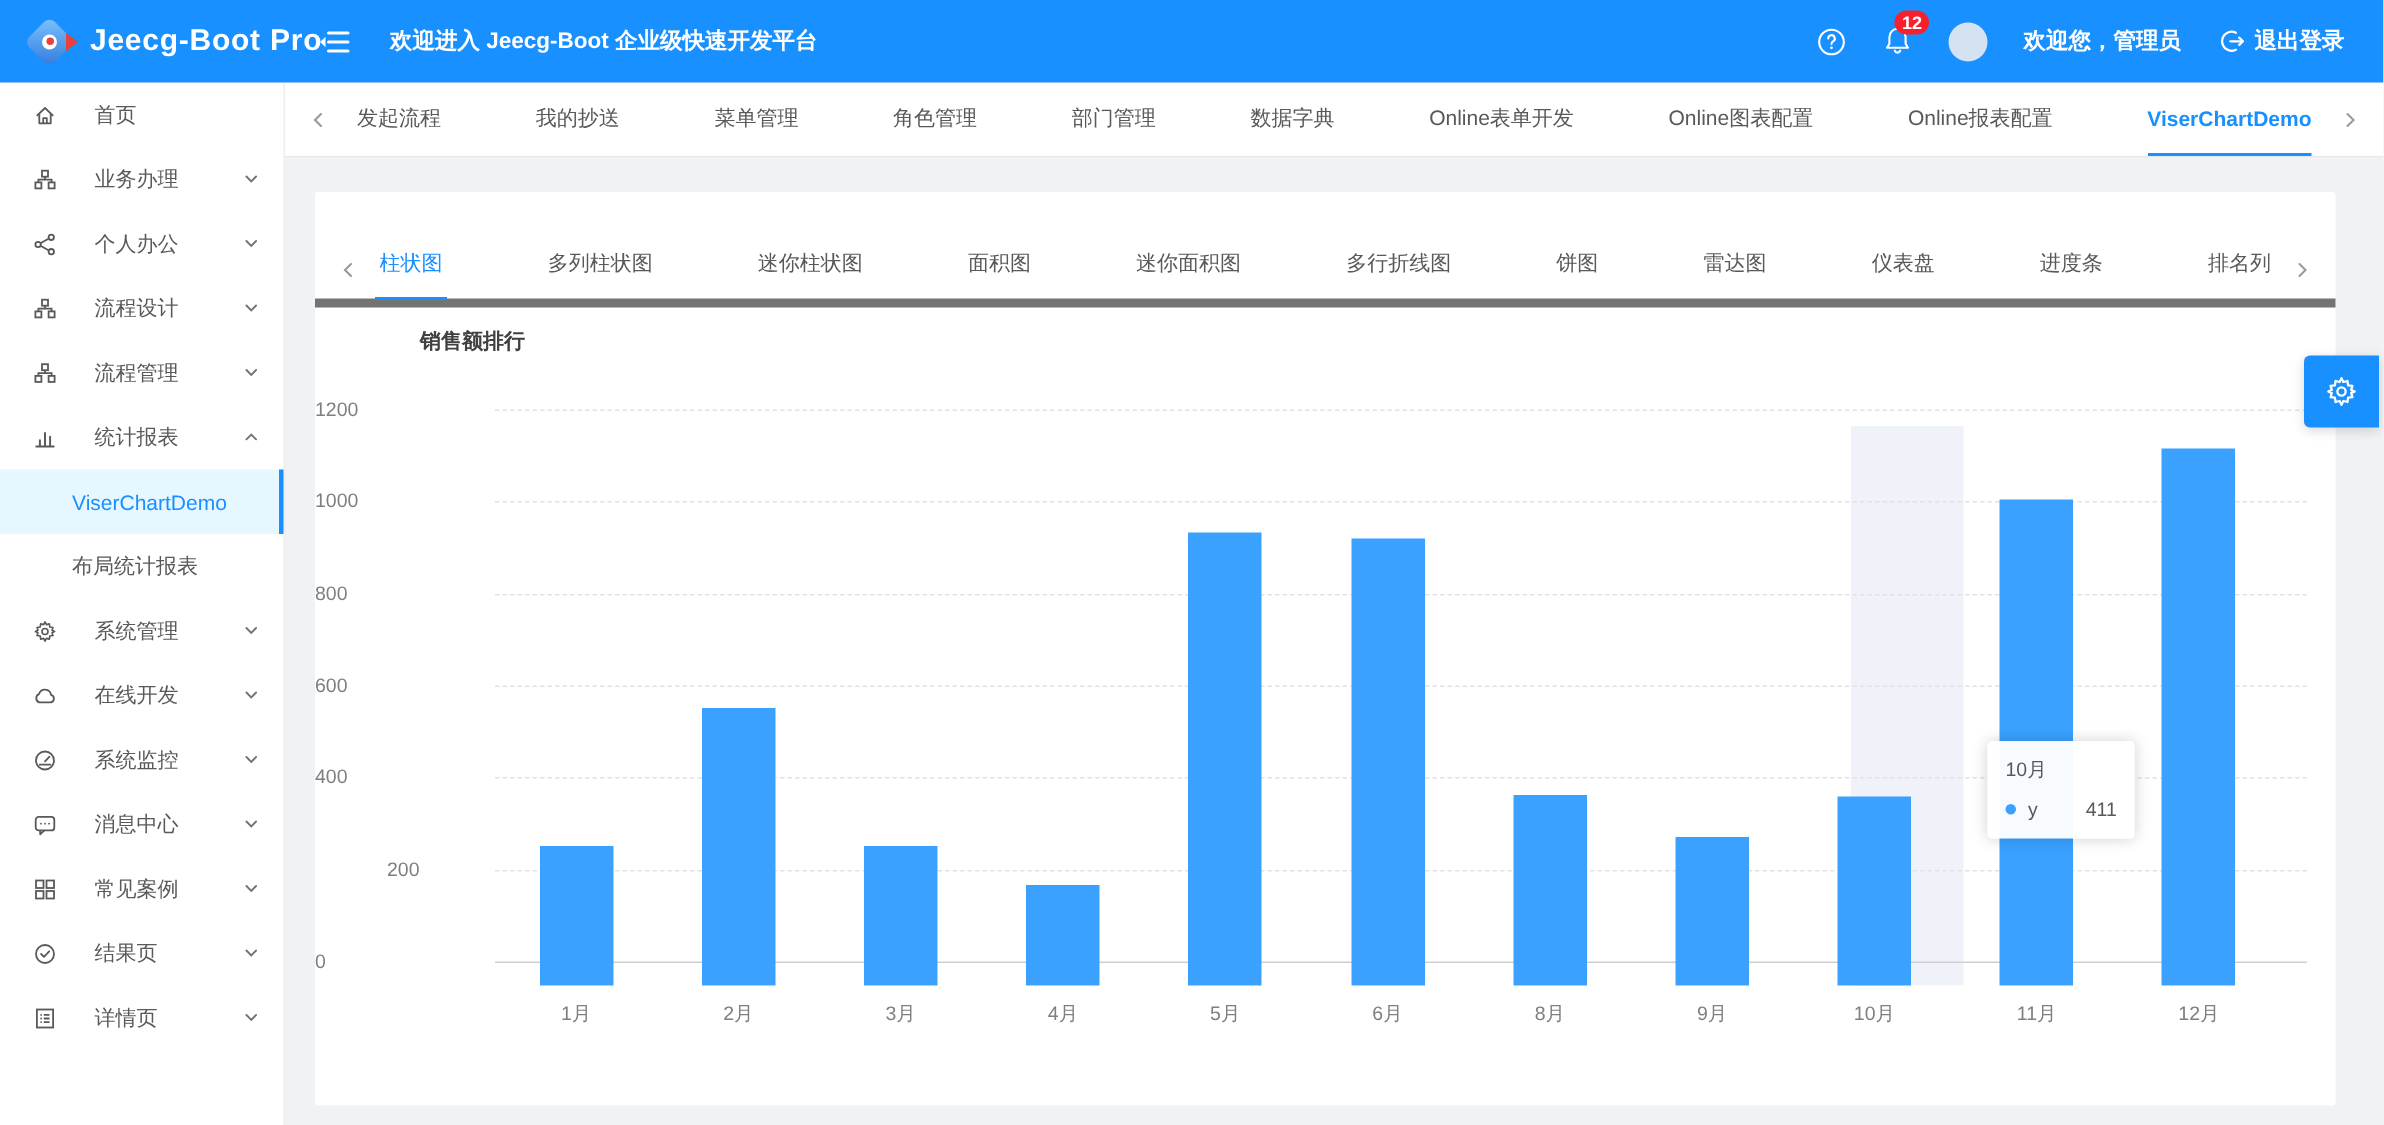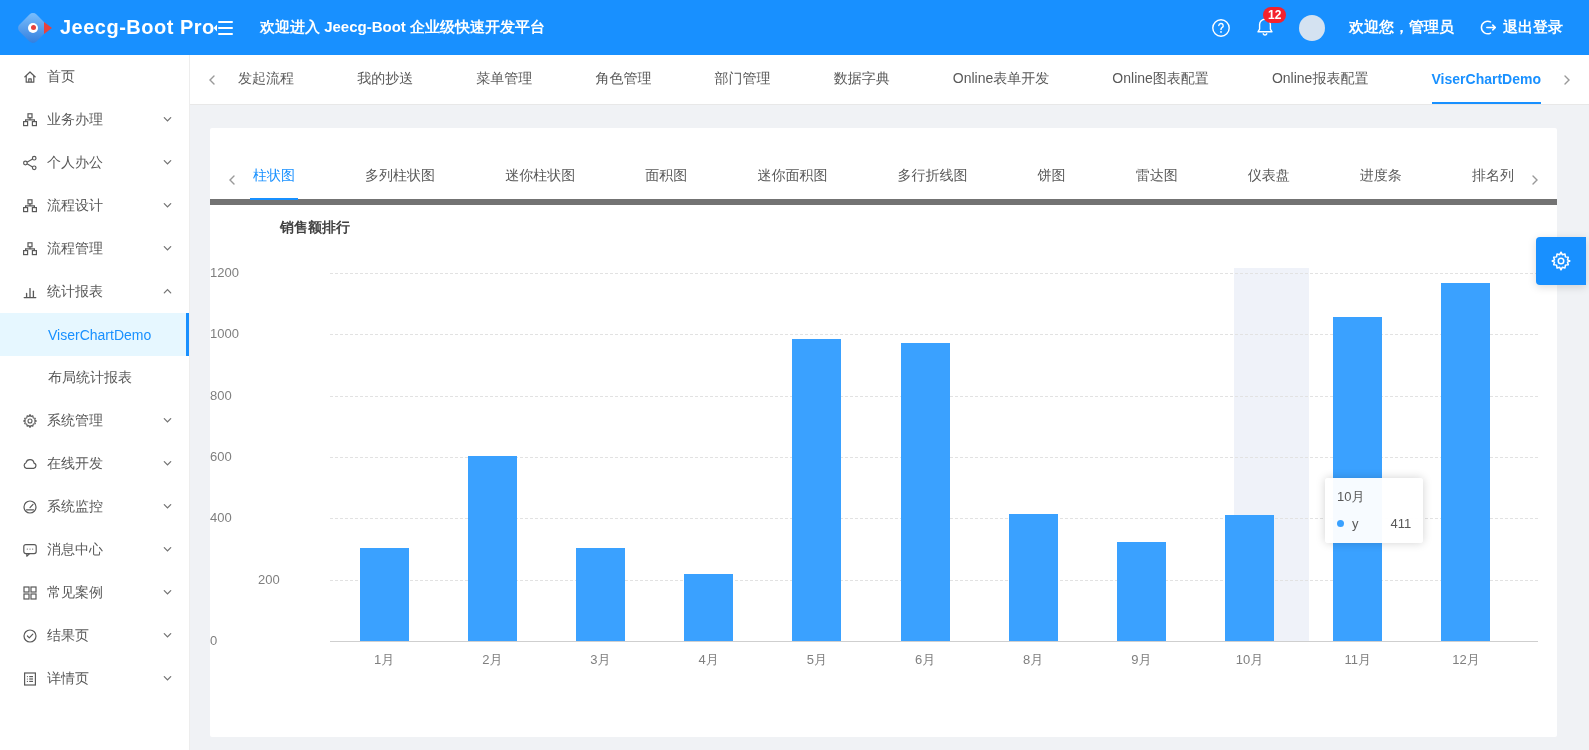--- a/index.html
+++ b/index.html
@@ -25,21 +25,21 @@
   .hicon { display:flex; align-items:center; cursor:pointer; position:relative; }
   .badge { position:absolute; top:-10px; left:8px; background:#f5222d; color:#fff; font-size:12px;
            line-height:16px; padding:0 5px; border-radius:9px; font-weight:bold; }
   .avatar { width:26px; height:26px; border-radius:50%; background:#d4e2f1; cursor:pointer; }
   .greeting { font-size:15px; font-weight:600; white-space:nowrap; cursor:pointer; }
   .logout { display:flex; align-items:center; gap:6px; font-size:15px; font-weight:600; cursor:pointer; white-space:nowrap; }
 
   
   .sidebar { position:absolute; left:0; top:55px; width:190px; height:695px; background:#fff;
              border-right:1px solid #ededed; z-index:20; }
-  .menu-item { display:flex; align-items:center; height:43px; padding:0 16px 0 22px; gap:9px;
+  .menu-item { display:flex; align-items:center; height:43px; padding:0 16px 0 22px; gap:25px;
                color:#595959; font-size:14px; cursor:pointer; position:relative; }
   .menu-item .mi { display:flex; align-items:center; flex:none; color:#595959; }
   .menu-item .ml { flex:1; white-space:nowrap; }
   .menu-item .caret { flex:none; color:#737373; display:flex; }
   .menu-item.child { padding-left:48px; }
   .menu-item.active { background:#e6f7ff; color:#1890ff; }
   .menu-item.active::after { content:""; position:absolute; right:0; top:0; bottom:0; width:3px; background:#1890ff; }
 
   
   .tabbar { position:absolute; left:190px; top:55px; width:1399px; height:50px; background:#fff;
@@ -61,21 +61,21 @@
   .ctab.active { color:#1890ff; border-bottom-color:#1890ff; }
   .ct-arrow { color:#999; padding:13px 2px; cursor:pointer; display:flex; }
 
   .chart-title { margin:14px 0 0 70px; font-size:14px; font-weight:600; color:#404040; }
 
   
   .chart-box { position:relative; margin-top:36px; width:1330px; height:400px; }
   .gridline { position:absolute; left:120px; width:1208px; height:0; border-top:1px dashed #e2e2e2; }
   .gridline.axis { border-top:1px solid #cfcfcf; }
   .ytick { position:absolute; left:0; width:108px; text-align:left; font-size:13px; color:#7f7f7f; }
-  .plot { position:absolute; left:120px; top:0; width:1190px; height:368px; display:flex; }
+  .plot { position:absolute; left:120px; top:16px; width:1190px; height:368px; display:flex; }
   .slot { flex:1; position:relative; display:flex; justify-content:center; align-items:flex-end; }
   .bar { width:49px; background:#3aa1ff; z-index:1; cursor:pointer; }
   .xtick { position:absolute; top:378px; left:0; width:100%; text-align:center; font-size:13px; color:#7f7f7f; }
   .hover-band { position:absolute; left:904px; top:-5px; width:75px; height:373px;
                 background:rgba(204,214,236,0.32); z-index:0; }
   .tooltip { position:absolute; left:995px; top:205px; min-width:86px; background:rgba(255,255,255,0.96);
              border-radius:3px; box-shadow:0 0 10px rgba(0,0,0,0.18); padding:10px 12px 12px; z-index:5;
              font-size:13px; color:#595959; }
   .tt-title { margin-bottom:10px; }
   .tt-row { display:flex; align-items:center; gap:8px; }

